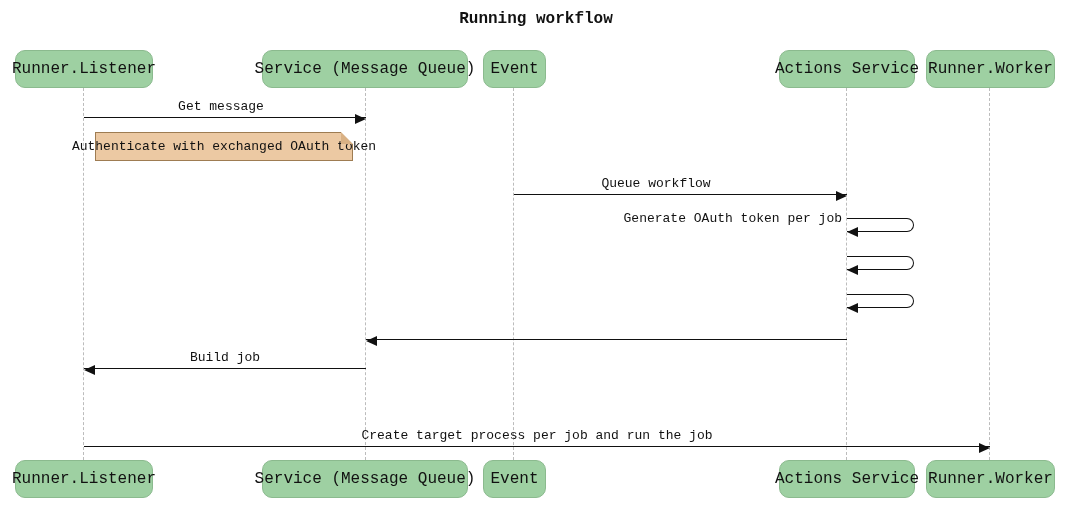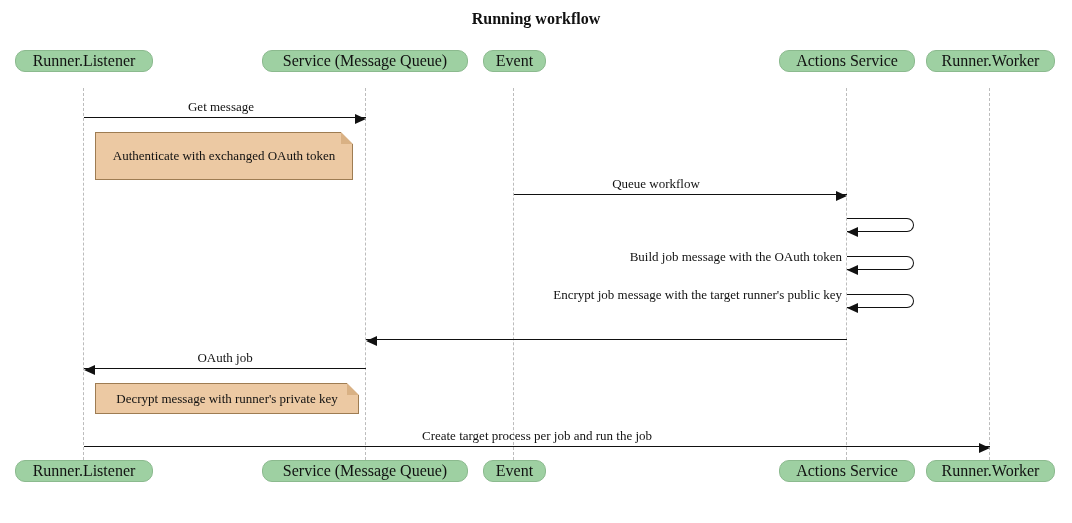--- a/index.html
+++ b/index.html
@@ -12,21 +12,21 @@
     --arrow: #111111;
     --background: #ffffff;
     --text: #111111;
   }
   html, body { margin: 0; padding: 0; background: var(--background); }
   .canvas {
     position: relative;
     width: 1072px;
     height: 523px;
     background: var(--background);
-    font-family: Liberation Serif, serif;
+    font-family: Liberation Mono, monospace;
     color: var(--text);
     overflow: hidden;
   }
   .title {
     position: absolute;
     top: 10px;
     left: 0;
     width: 100%;
     text-align: center;
     font-weight: bold;
@@ -34,21 +34,21 @@
   }
   .lifeline {
     position: absolute;
     top: 88px;
     height: 372px;
     width: 0;
     border-left: 1.5px dashed var(--lifeline);
   }
   .pbox {
     position: absolute;
-    height: 22px;
+    height: 38px;
     box-sizing: border-box;
     border-radius: 10px;
     background: var(--participant-fill);
     border: 1px solid var(--participant-border);
     display: flex;
     align-items: center;
     justify-content: center;
     font-size: 16px;
     white-space: nowrap;
   }
@@ -140,39 +140,37 @@
 
   <div class="pbox" style="left:15px;  top:50px; width:138px">Runner.Listener</div>
   <div class="pbox" style="left:262px; top:50px; width:206px">Service (Message Queue)</div>
   <div class="pbox" style="left:483px; top:50px; width:63px">Event</div>
   <div class="pbox" style="left:779px; top:50px; width:136px">Actions Service</div>
   <div class="pbox" style="left:926px; top:50px; width:129px">Runner.Worker</div>
 
   <div class="mlabel" style="left:221px; top:99px">Get message</div>
   <div class="mline ar" style="left:84px; top:117px; width:282px"></div>
 
-  <div class="note" style="left:95px; top:132px; width:258px; height:48px">Authenticate with exchanged OAuth token</div>
+  <div class="note" style="left:95px; top:132px; width:258px; height:29px">Authenticate with exchanged OAuth token</div>
 
   <div class="mlabel" style="left:656px; top:176px">Queue workflow</div>
   <div class="mline ar" style="left:514px; top:194px; width:333px"></div>
 
+  <div class="mlabel r" style="right:230px; top:211px">Generate OAuth token per job</div>
   <div class="loop" style="left:847px; top:218px"></div>
 
-  <div class="mlabel r" style="right:230px; top:249px">Build job message with the OAuth token</div>
   <div class="loop" style="left:847px; top:256px"></div>
 
-  <div class="mlabel r" style="right:230px; top:287px">Encrypt job message with the target runner's public key</div>
   <div class="loop" style="left:847px; top:294px"></div>
 
   <div class="mline al" style="left:366px; top:339px; width:481px"></div>
 
-  <div class="mlabel" style="left:225px; top:350px">OAuth job</div>
+  <div class="mlabel" style="left:225px; top:350px">Build job</div>
   <div class="mline al" style="left:84px; top:368px; width:282px"></div>
 
-  <div class="note" style="left:95px; top:383px; width:264px; height:31px">Decrypt message with runner's private key</div>
 
   <div class="mlabel" style="left:537px; top:428px">Create target process per job and run the job</div>
   <div class="mline ar" style="left:84px; top:446px; width:906px"></div>
 
   <div class="pbox" style="left:15px;  top:460px; width:138px">Runner.Listener</div>
   <div class="pbox" style="left:262px; top:460px; width:206px">Service (Message Queue)</div>
   <div class="pbox" style="left:483px; top:460px; width:63px">Event</div>
   <div class="pbox" style="left:779px; top:460px; width:136px">Actions Service</div>
   <div class="pbox" style="left:926px; top:460px; width:129px">Runner.Worker</div>
 

